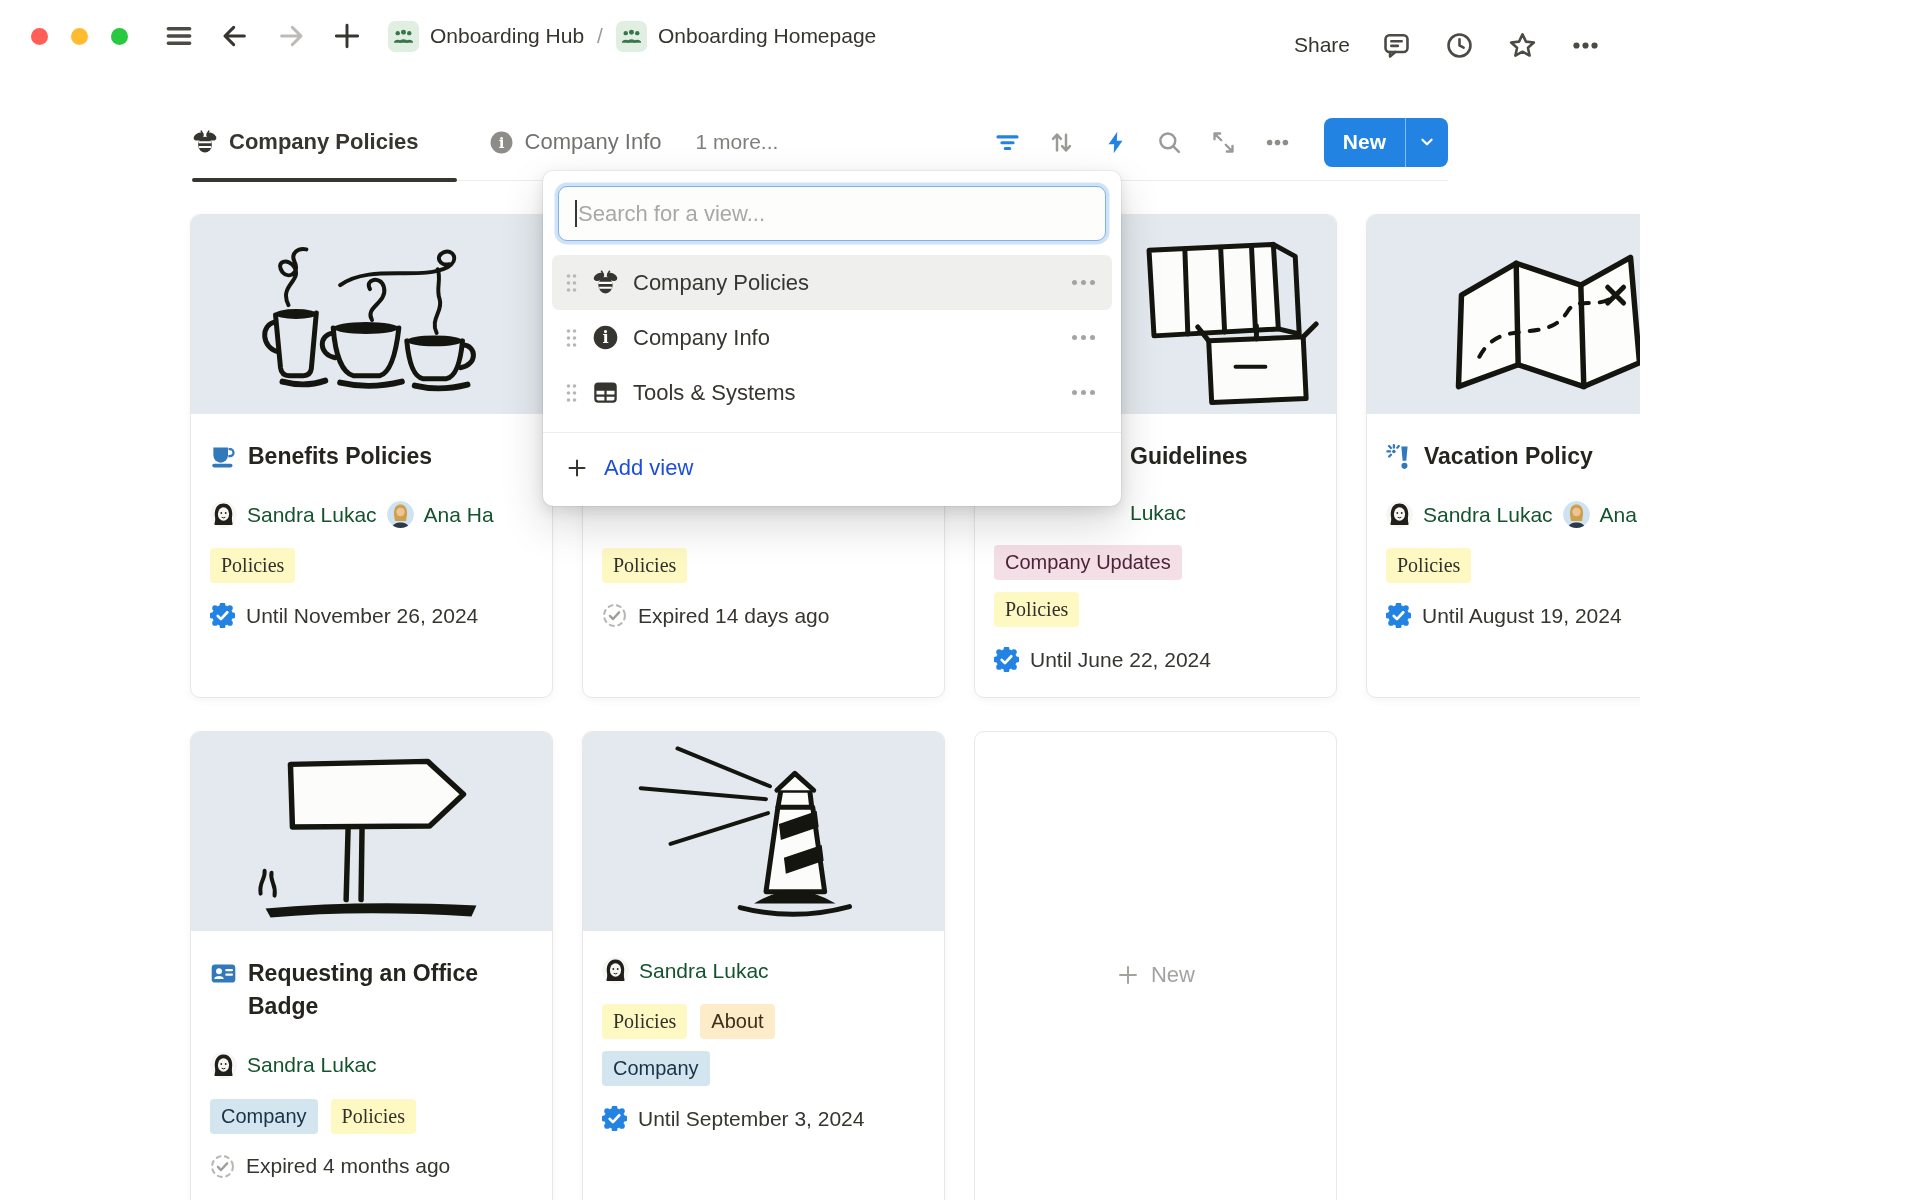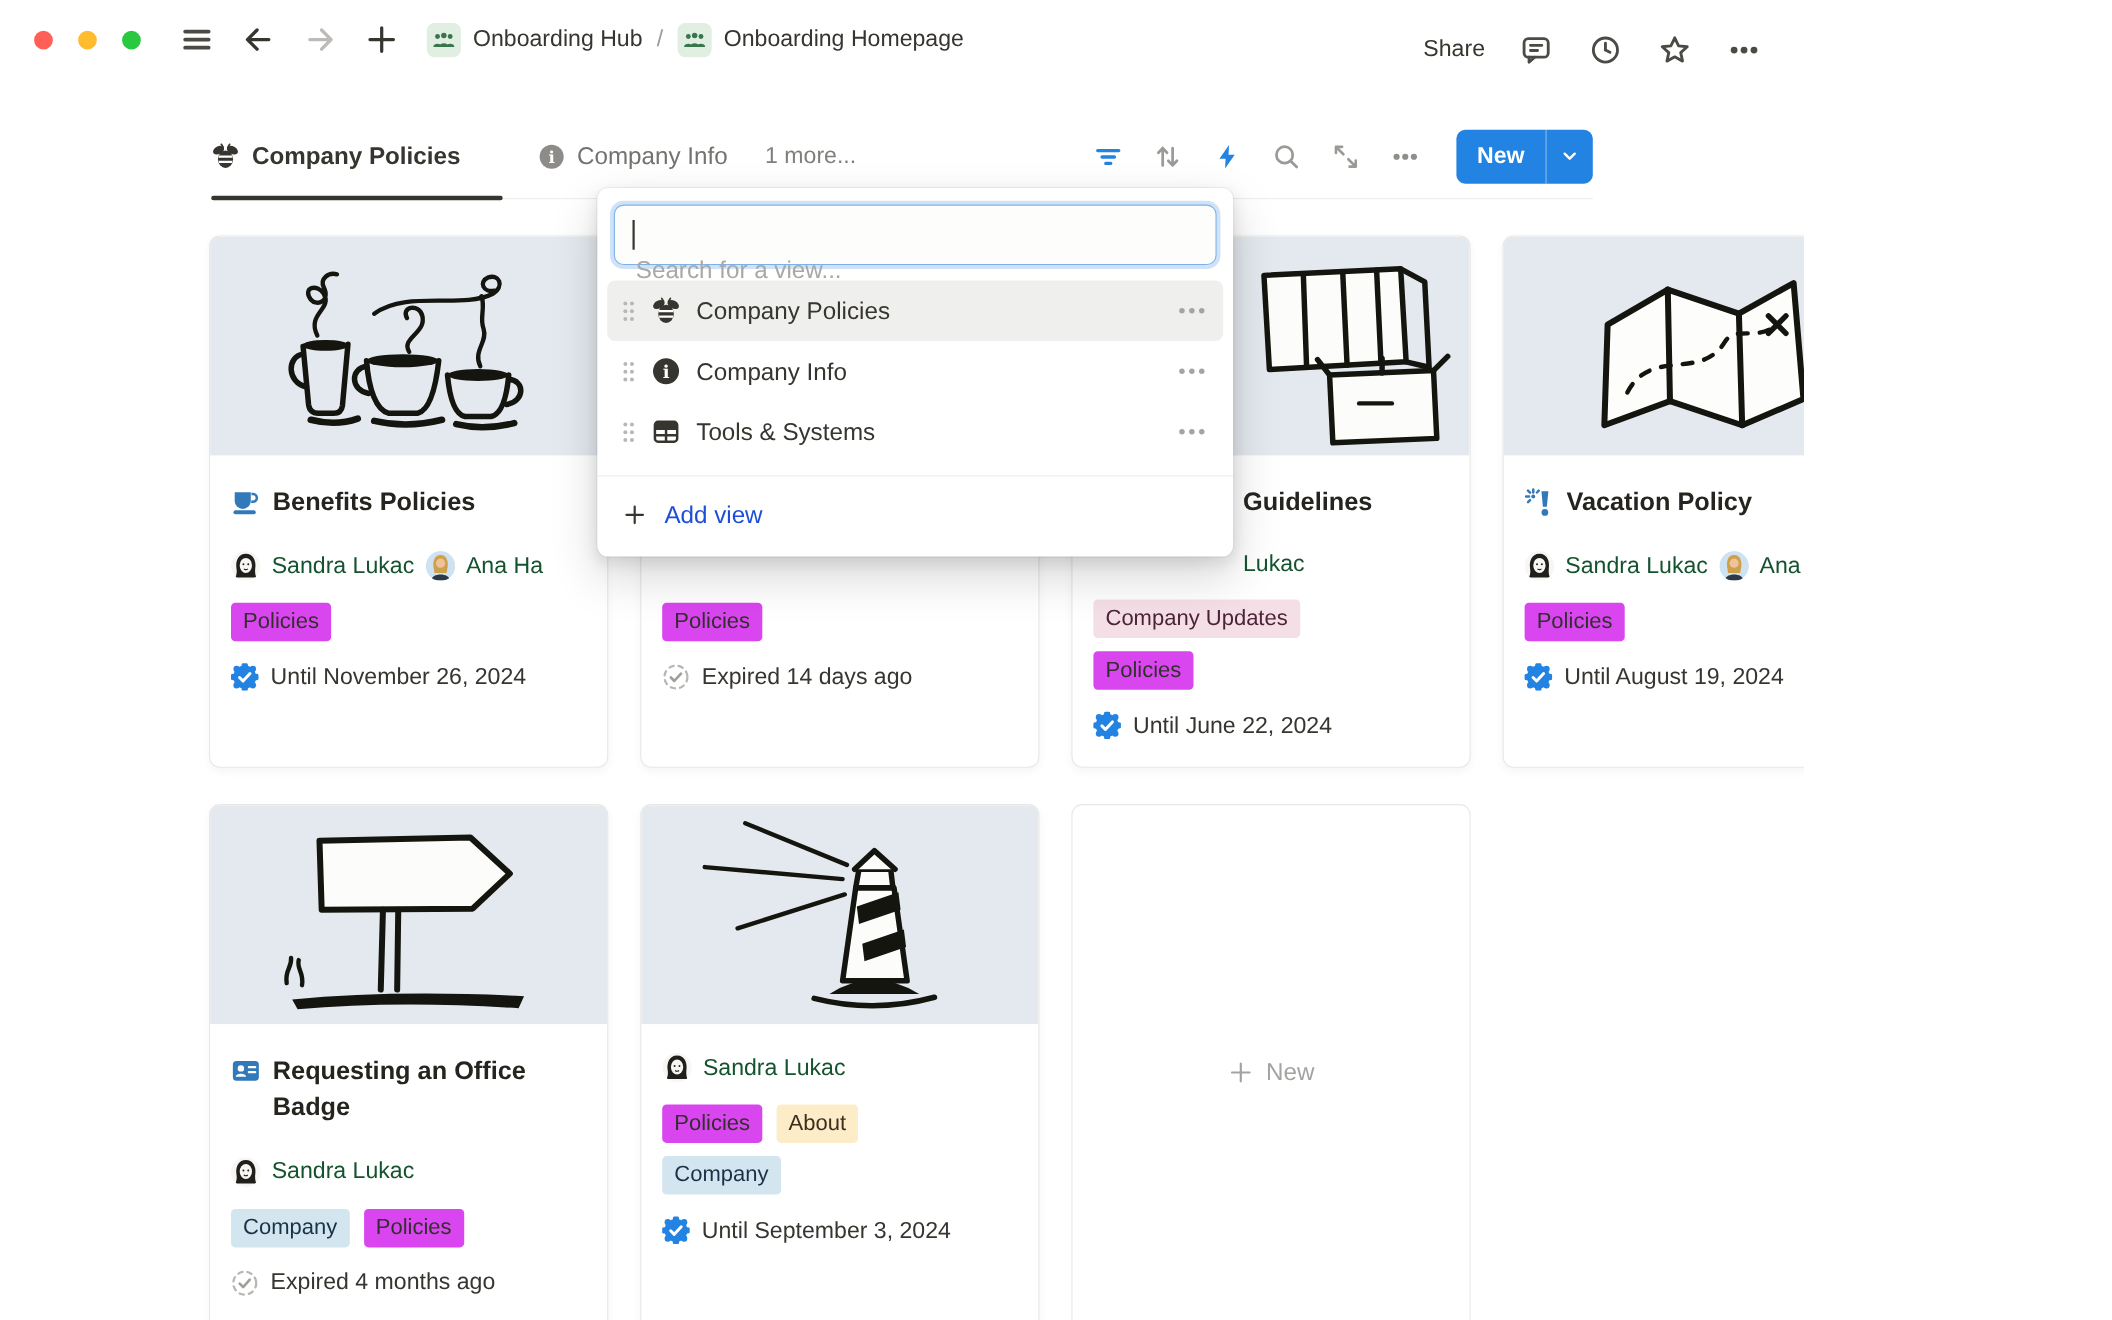--- a/index.html
+++ b/index.html
@@ -33,21 +33,21 @@
   .btn-new-main{padding:0 19px;display:flex;align-items:center;}
   .btn-new-chev{width:42px;display:flex;align-items:center;justify-content:center;border-left:1px solid rgba(255,255,255,.45);}
 
   
   .dropdown{position:absolute;left:543px;top:171px;width:578px;background:#fff;border-radius:10px;z-index:40;
             box-shadow:0 0 0 1px rgba(15,15,15,.05),0 5px 14px rgba(15,15,15,.10),0 18px 44px rgba(15,15,15,.16);
             padding:15px 0 12px;box-sizing:border-box;}
   .dd-search{margin:0 15px 14px;height:55px;border-radius:9px;border:1.5px solid #7fb1e8;background:#fdfdfc;
              box-shadow:0 0 0 3.5px #d0e2f7;position:relative;box-sizing:border-box;}
   .dd-search input{width:100%;height:100%;border:none;outline:none;background:transparent;font-size:22px;
-             padding:0 16px 0 19px;color:#be185d;font-family:"Liberation Sans",sans-serif;box-sizing:border-box;margin-top:32px;}
+             padding:0 16px 0 19px;color:#be185d;font-family:"Liberation Sans",sans-serif;box-sizing:border-box;}
   .dd-search input::placeholder{color:#a9a8a5;}
   .caret{position:absolute;left:16px;top:13px;width:2px;height:27px;background:#37352f;}
   .dd-row{height:55px;margin:0 9px;border-radius:7px;display:flex;align-items:center;gap:14px;padding:0 13px;font-size:22px;color:#37352f;cursor:pointer;}
   .dd-row.selected{background:#efefed;}
   .dd-label{flex:1;}
   .dd-dots{display:flex;gap:4px;padding:6px 4px;}
   .dd-dots i{width:5px;height:5px;border-radius:50%;background:#a5a4a1;}
   .dd-divider{height:1px;background:#ededeb;margin:12px 0 9px;}
   .dd-add{height:52px;display:flex;align-items:center;gap:15px;padding:0 22px;font-size:22px;color:#1d4ed8;cursor:pointer;}
 
@@ -59,21 +59,21 @@
   .card-img{height:199px;background:#e3e9ee;flex:none;}
   .card-img svg{width:100%;height:100%;}
   .card-body{padding:26px 19px 0;display:flex;flex-direction:column;gap:20px;overflow:hidden;}
   .card-title{display:flex;align-items:flex-start;gap:11px;font-size:23px;font-weight:600;line-height:1.45;color:#25241f;margin-bottom:8px;}
   .title-ico{width:27px;height:27px;flex:none;margin-top:3px;}
   .person-row{display:flex;align-items:center;gap:10px;font-size:21px;color:#14532d;white-space:nowrap;overflow:hidden;}
   .avatar{width:27px;height:27px;border-radius:50%;flex:none;overflow:hidden;}
   .tag-row{display:flex;gap:13px;}
   .tag-row + .tag-row{margin-top:-8px;}
   .tag{padding:3px 11px;border-radius:4px;font-size:20px;line-height:1.45;white-space:nowrap;}
-  .tag-gray{background:#d946ef;color:#32302c;}
+  .tag-gray{background:#fef9c3;color:#32302c;font-family:Liberation Serif, serif;}
   .tag-pink{background:#f5dfe6;color:#4c2337;}
   .tag-blue{background:#d3e5ef;color:#183347;}
   .tag-yellow{background:#fdecc8;color:#402c1b;}
   .status-row{display:flex;align-items:center;gap:11px;font-size:21px;color:#37352f;}
   .sico{width:25px;height:25px;flex:none;}
   .offset-hidden{margin-left:136px;}       
   .spacer-hidden{height:88px;flex:none;}
   .card-new{background:#fff;border:1px solid #e9e8e6;border-radius:10px;display:flex;align-items:center;justify-content:center;
             gap:11px;color:#a4a3a0;font-size:22px;box-sizing:border-box;cursor:pointer;}
 

